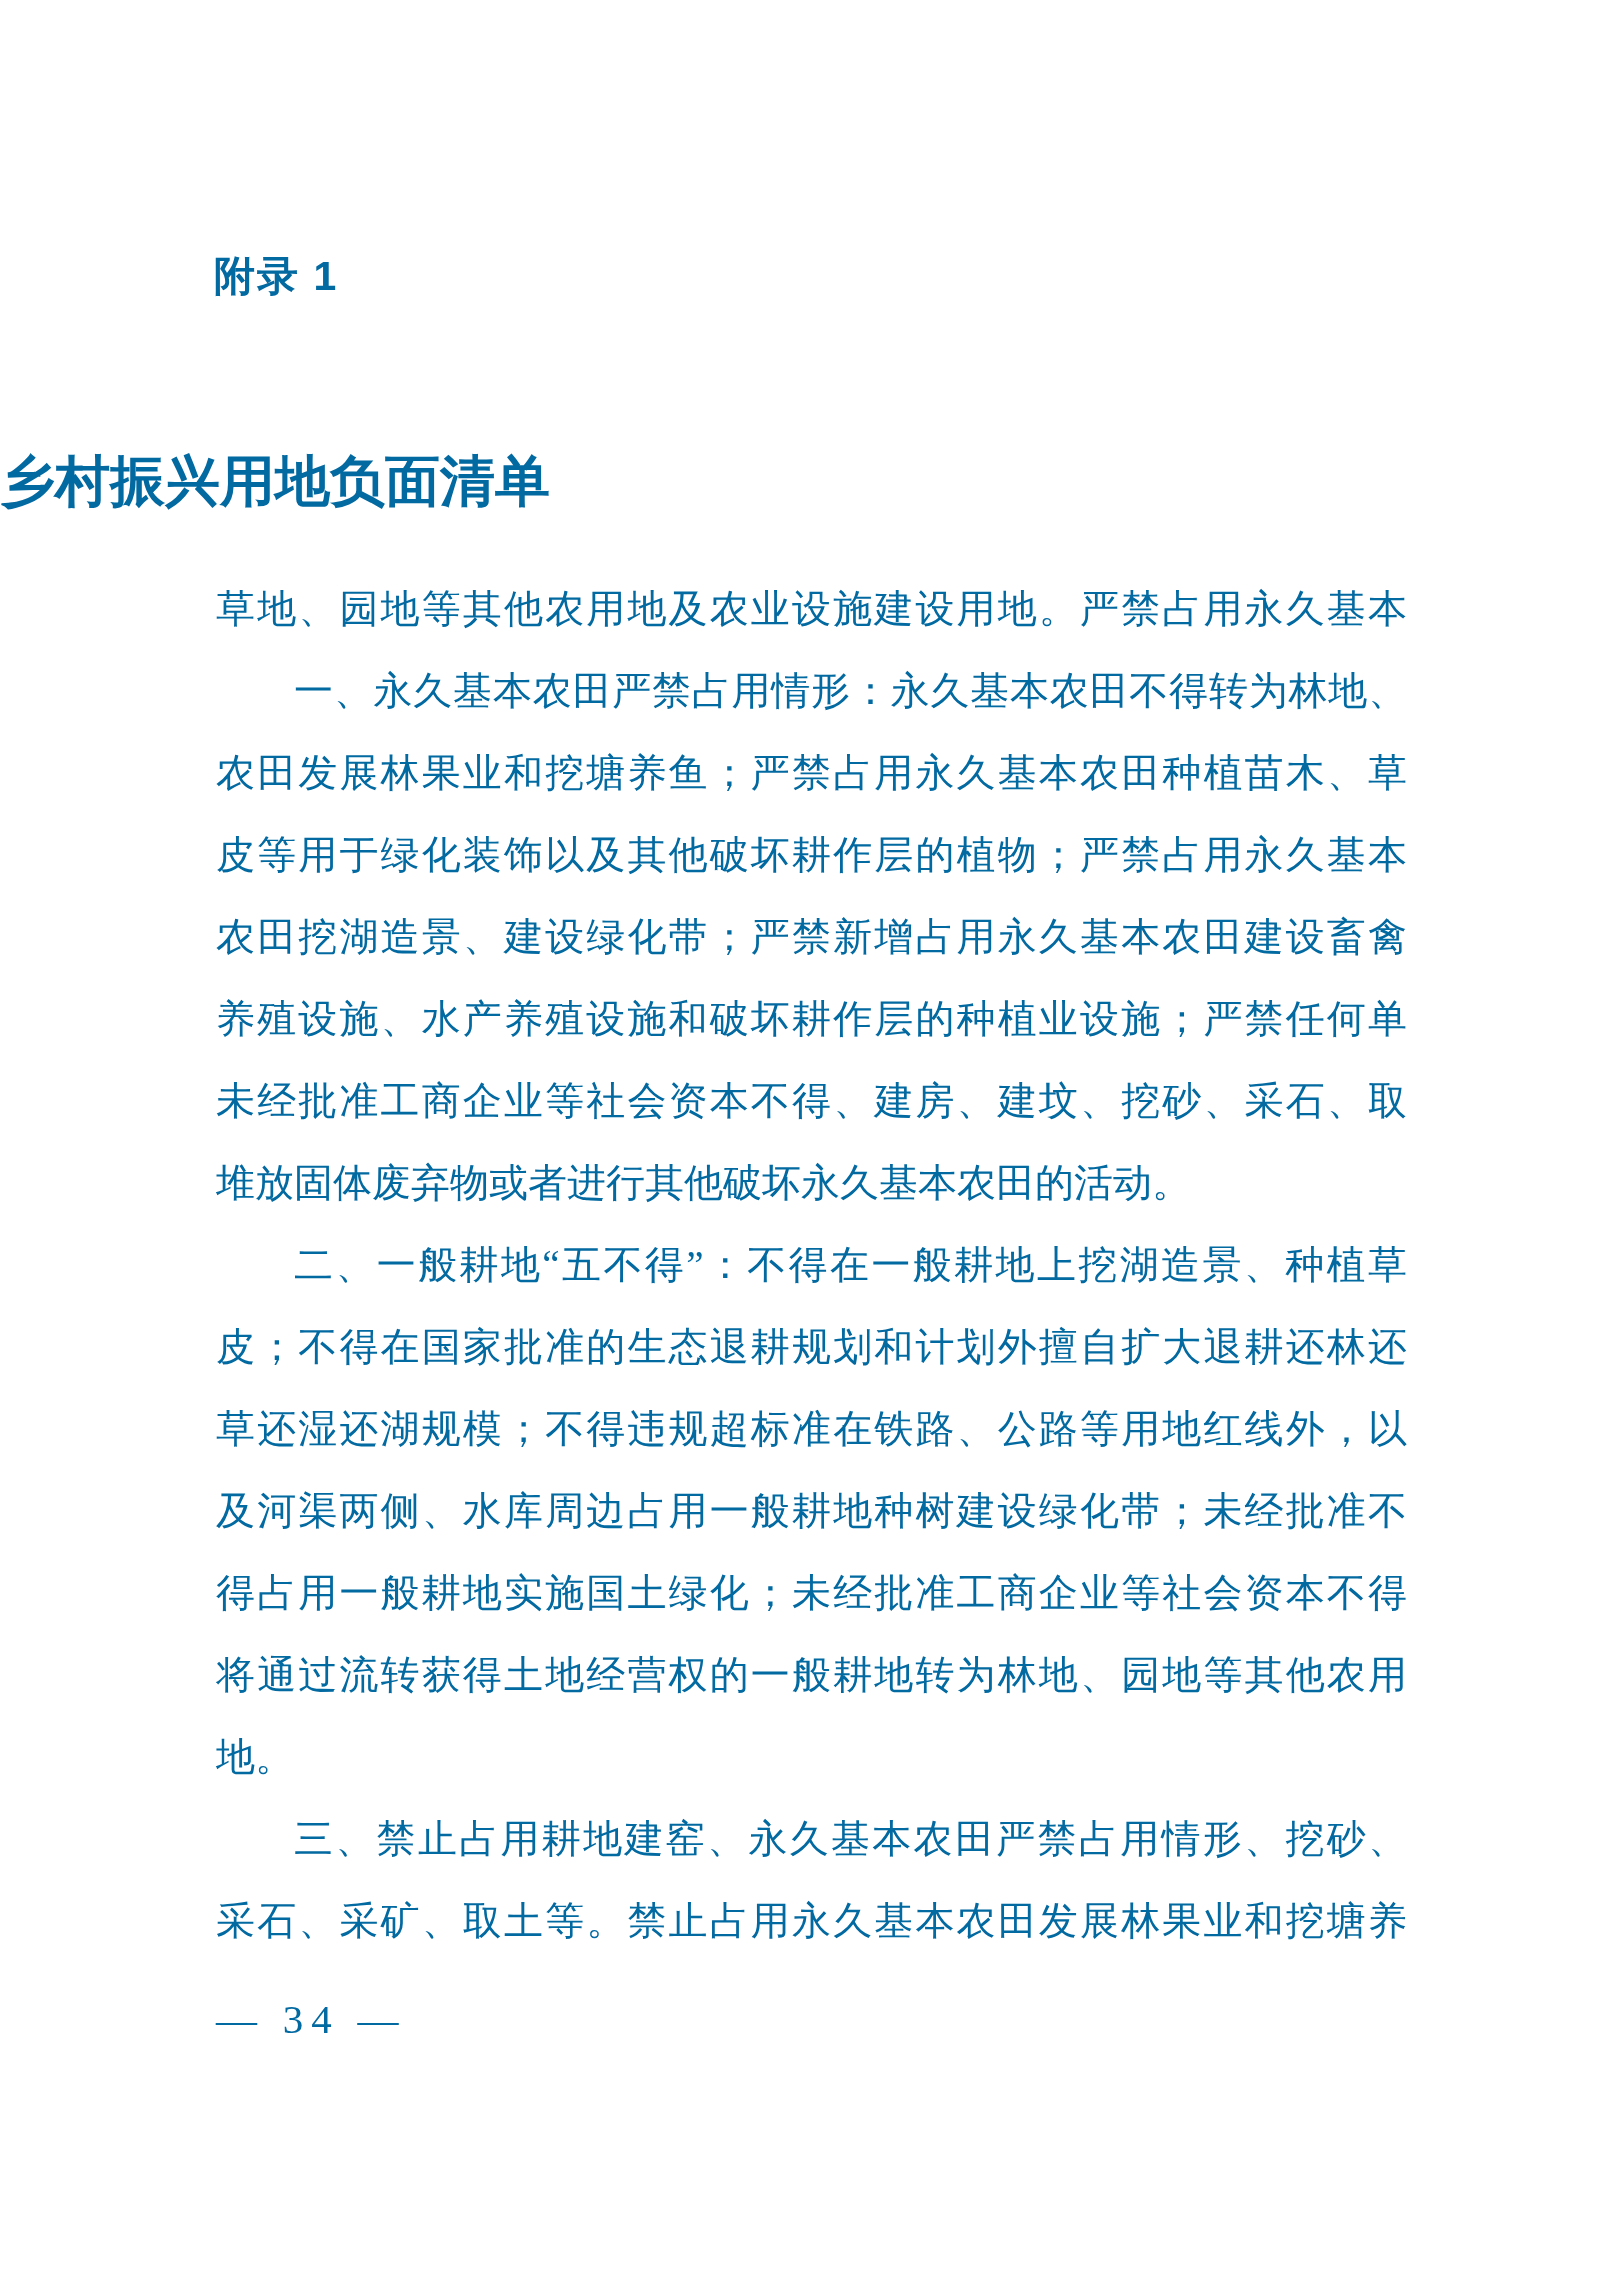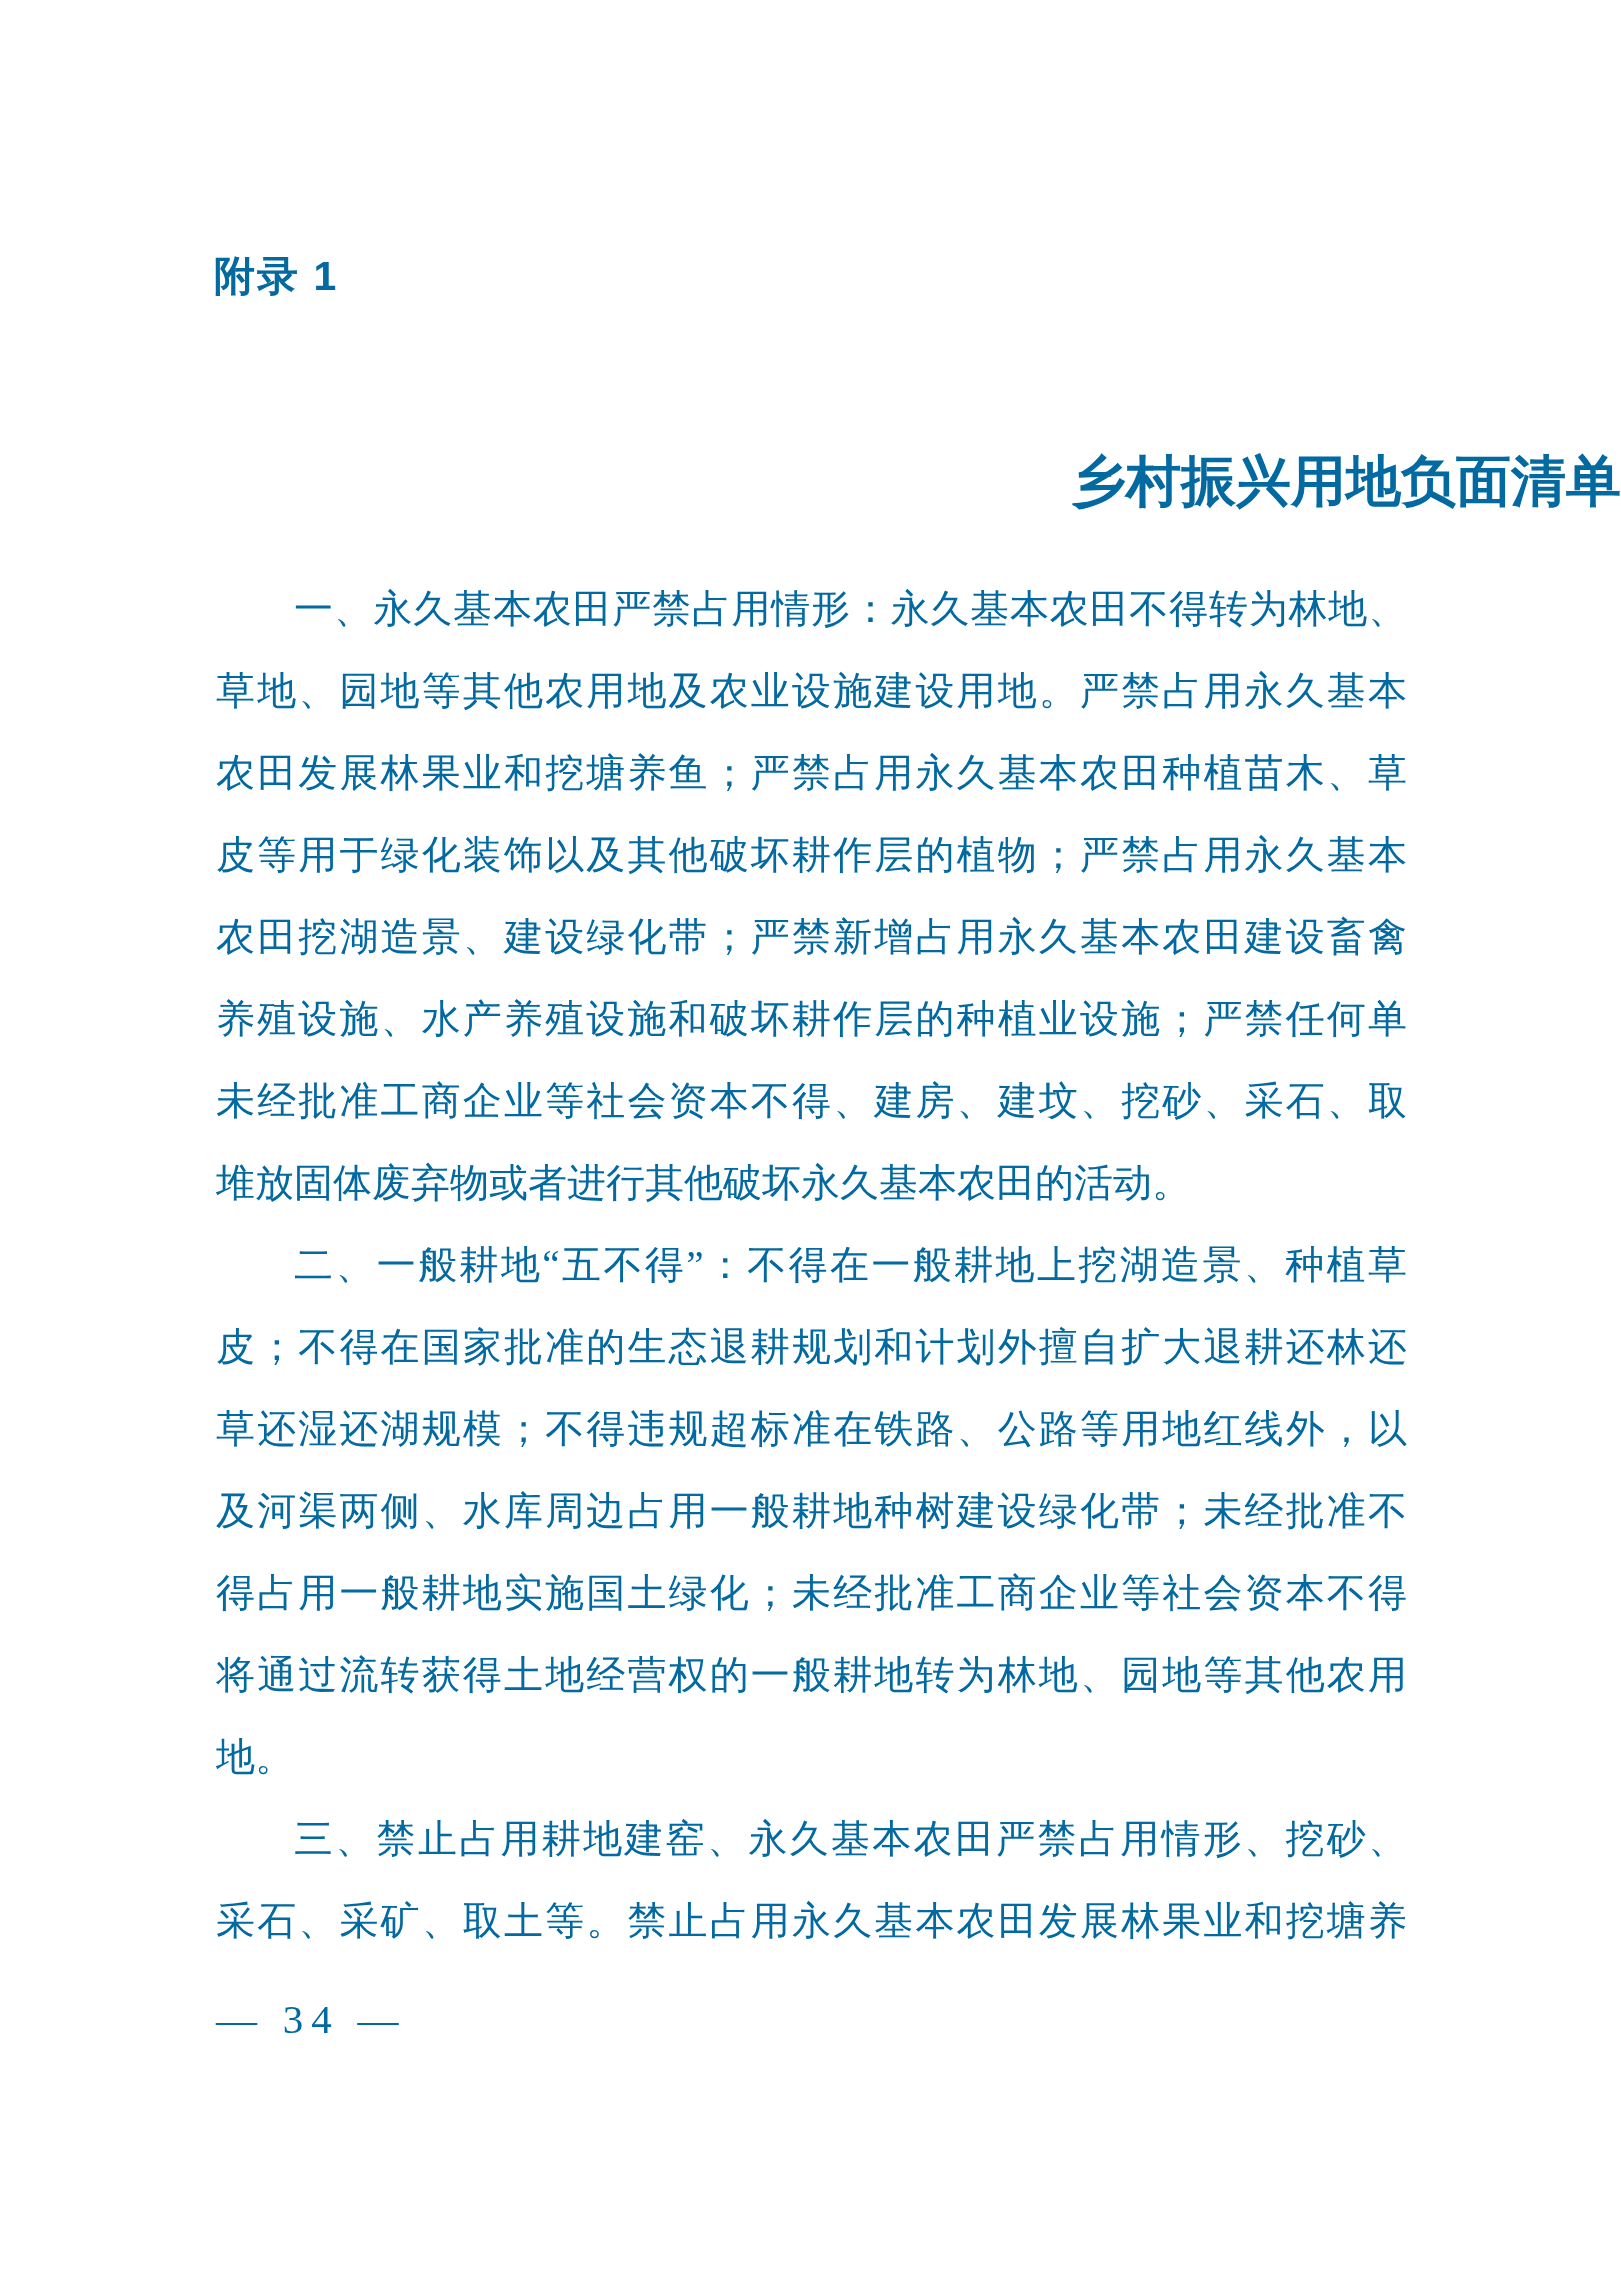--- a/index.html
+++ b/index.html
@@ -24,21 +24,21 @@
     font-size: 41px;
     line-height: 51px;
     letter-spacing: 2px;
     white-space: pre;
   }
   .doc-title {
     position: absolute;
     left: 0;
     top: 414px;
     width: 1621px;
-    text-align: right;
+    text-align: left;
     font-family: "Liberation Serif", "DejaVu Serif", serif;
     font-weight: 700;
     font-size: 55px;
     line-height: 61px;
   }
   .doc-body {
     position: absolute;
     left: 216px;
     top: 568px;
     width: 1191px;
@@ -74,22 +74,22 @@
 
 <div class="page">
 
   <div class="appendix-label">附录 1</div>
 
   <h1 class="doc-title">乡村振兴用地负面清单</h1>
 
   <div class="doc-body">
 
     <div>
+      <div class="line">草地、园地等其他农用地及农业设施建设用地。严禁占用永久基本</div>
       <div class="line indent">一、永久基本农田严禁占用情形：永久基本农田不得转为林地、</div>
-      <div class="line">草地、园地等其他农用地及农业设施建设用地。严禁占用永久基本</div>
       <div class="line">农田发展林果业和挖塘养鱼；严禁占用永久基本农田种植苗木、草</div>
       <div class="line">皮等用于绿化装饰以及其他破坏耕作层的植物；严禁占用永久基本</div>
       <div class="line">农田挖湖造景、建设绿化带；严禁新增占用永久基本农田建设畜禽</div>
       <div class="line">养殖设施、水产养殖设施和破坏耕作层的种植业设施；严禁任何单</div>
       <div class="line">未经批准工商企业等社会资本不得、建房、建坟、挖砂、采石、取土、</div>
       <div class="line end">堆放固体废弃物或者进行其他破坏永久基本农田的活动。</div>
     </div>
 
     <div>
       <div class="line indent">二、一般耕地“五不得”：不得在一般耕地上挖湖造景、种植草</div>

